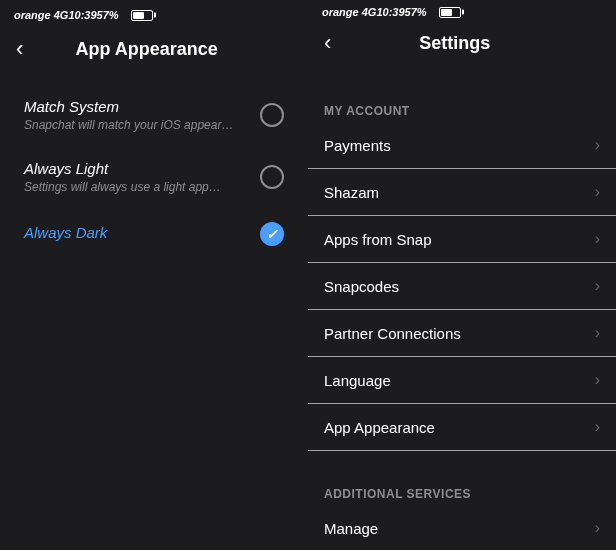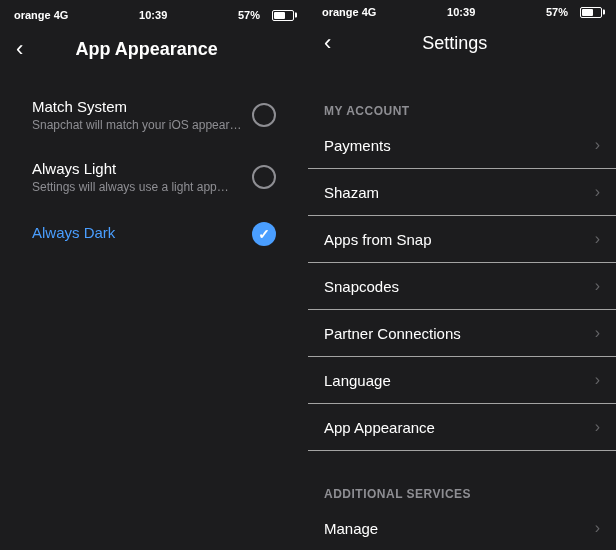--- a/index.html
+++ b/index.html
@@ -16,24 +16,24 @@
       width: 308px;
       height: 550px;
       background: #1c1c1e;
       display: flex;
       flex-direction: column;
       overflow: hidden;
     }
 
     .status-bar {
       display: flex;
-      justify-content: space-between;
       align-items: center;
       padding: 6px 14px 4px;
       height: 28px;
+      font-style: italic;
     }
     .status-bar-left {
       font-size: 11px;
       color: #fff;
       font-weight: 600;
     }
     .status-bar-center {
       font-size: 11px;
       color: #fff;
       font-weight: 600;
@@ -89,21 +89,22 @@
       flex: 1;
       text-align: center;
       font-size: 18px;
       font-weight: 700;
       color: #fff;
       margin-right: 32px;
     }
 
     .left-content {
       flex: 1;
-      padding: 10px 12px;
+      padding: 10px 4px;
+      font-style: italic;
     }
 
     .option-item {
       display: flex;
       align-items: center;
       padding: 14px 20px;
       cursor: pointer;
     }
     .option-text {
       flex: 1;
@@ -166,21 +167,21 @@
     .right-back-btn {
       color: #fff;
       font-size: 22px;
       cursor: pointer;
       margin-right: 10px;
     }
     .right-title {
       flex: 1;
       text-align: center;
       font-size: 18px;
-      font-weight: 400;
+      font-weight: 700;
       color: #fff;
       margin-right: 32px;
     }
 
     .section-header {
       padding: 8px 16px 4px;
       font-size: 12px;
       font-weight: 600;
       color: #8e8e93;
       letter-spacing: 0.5px;

